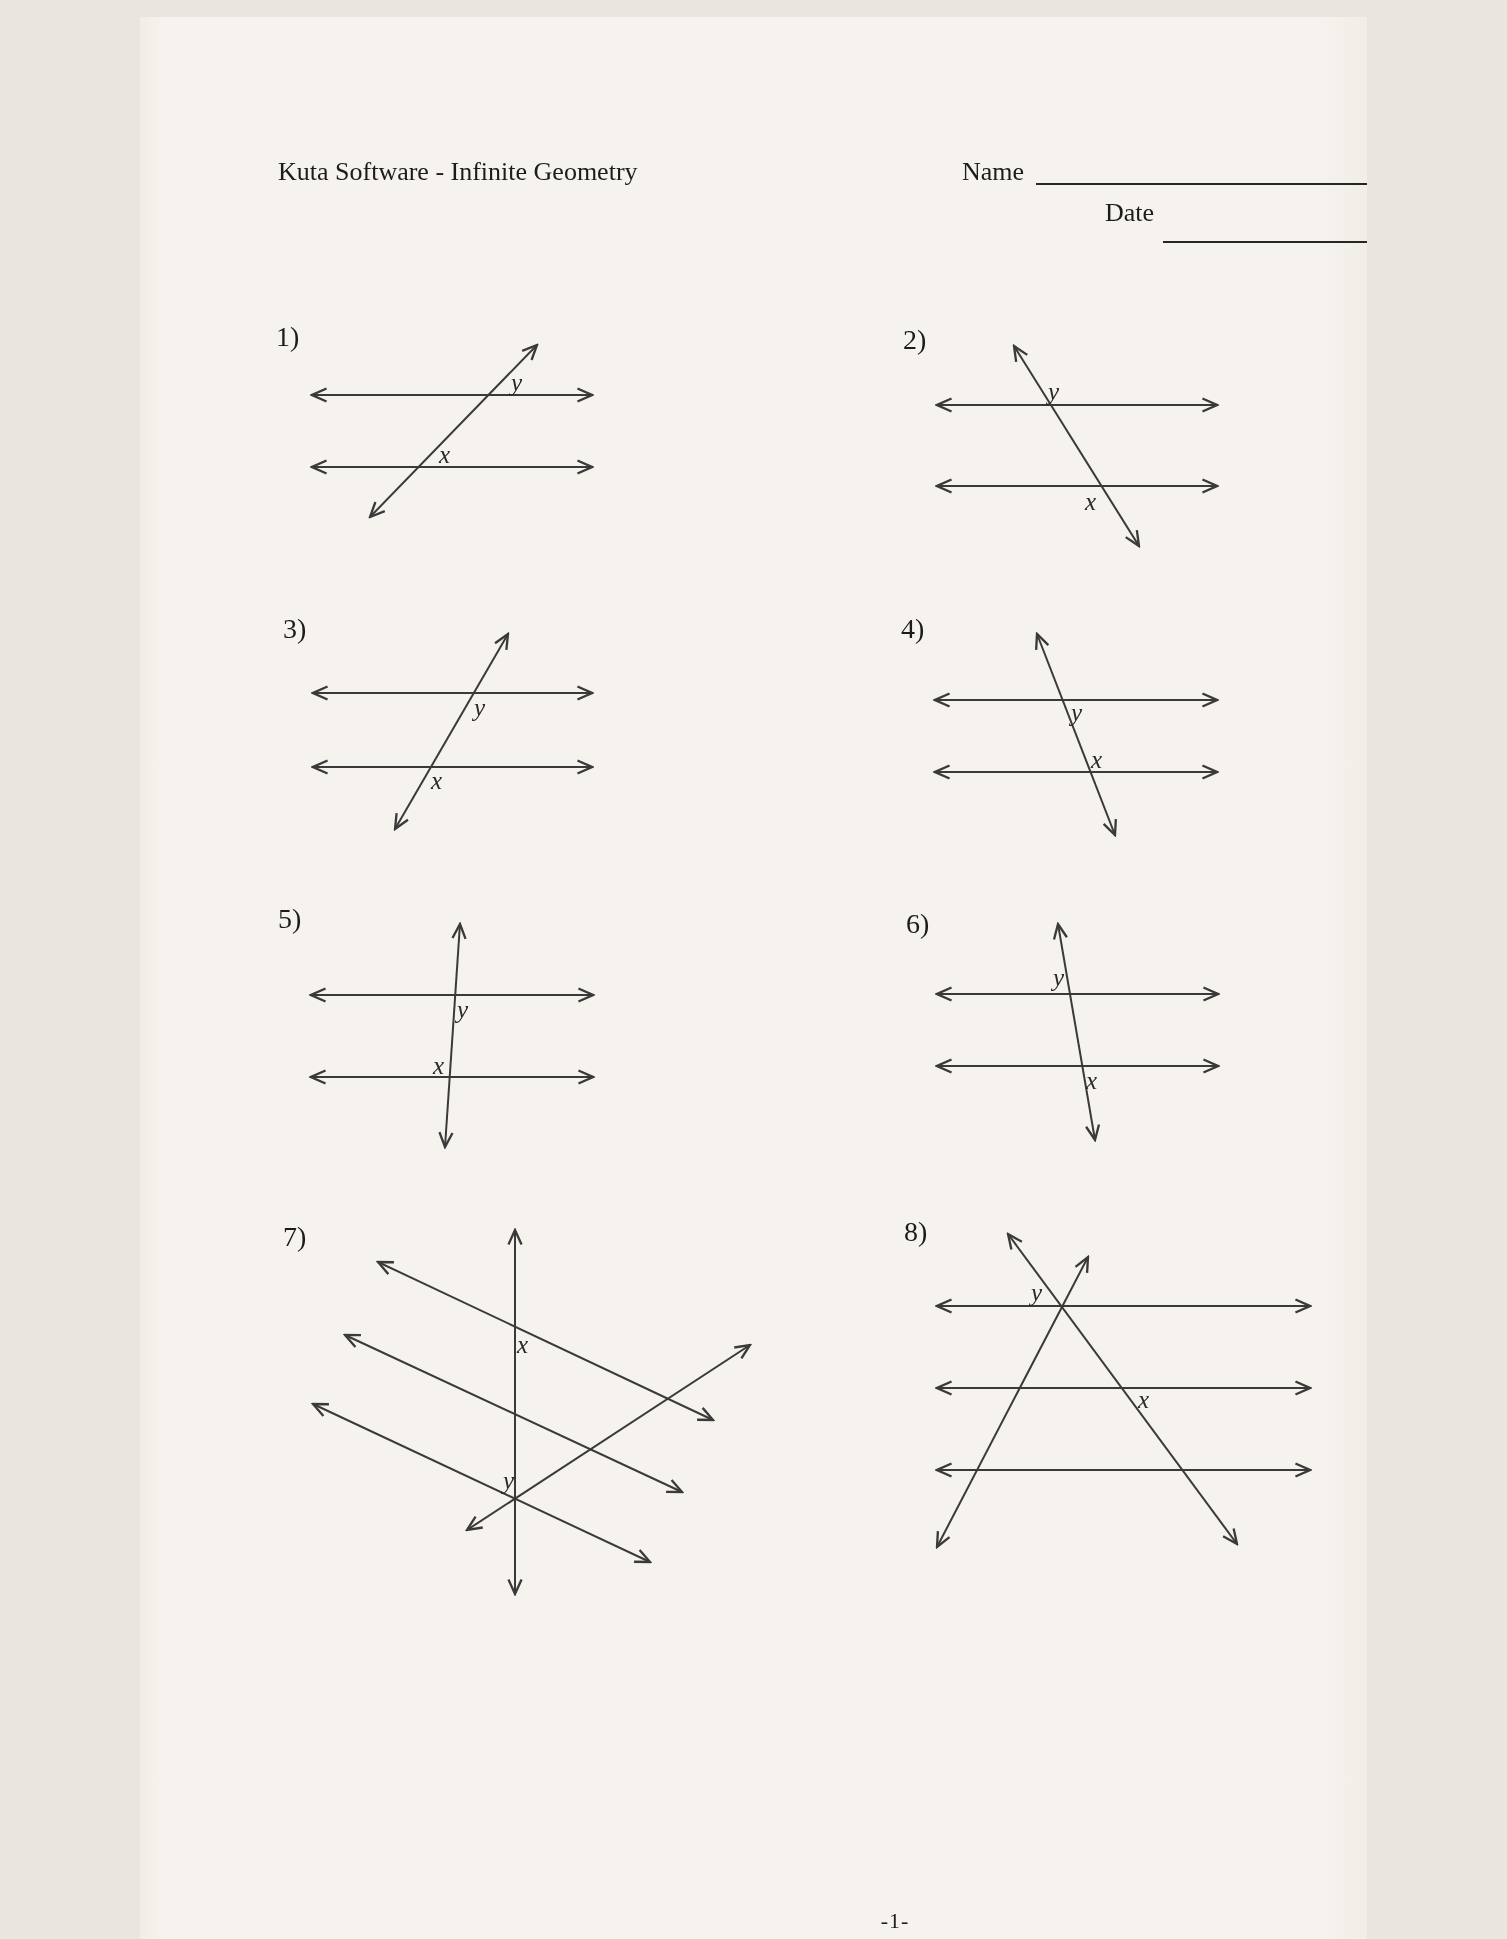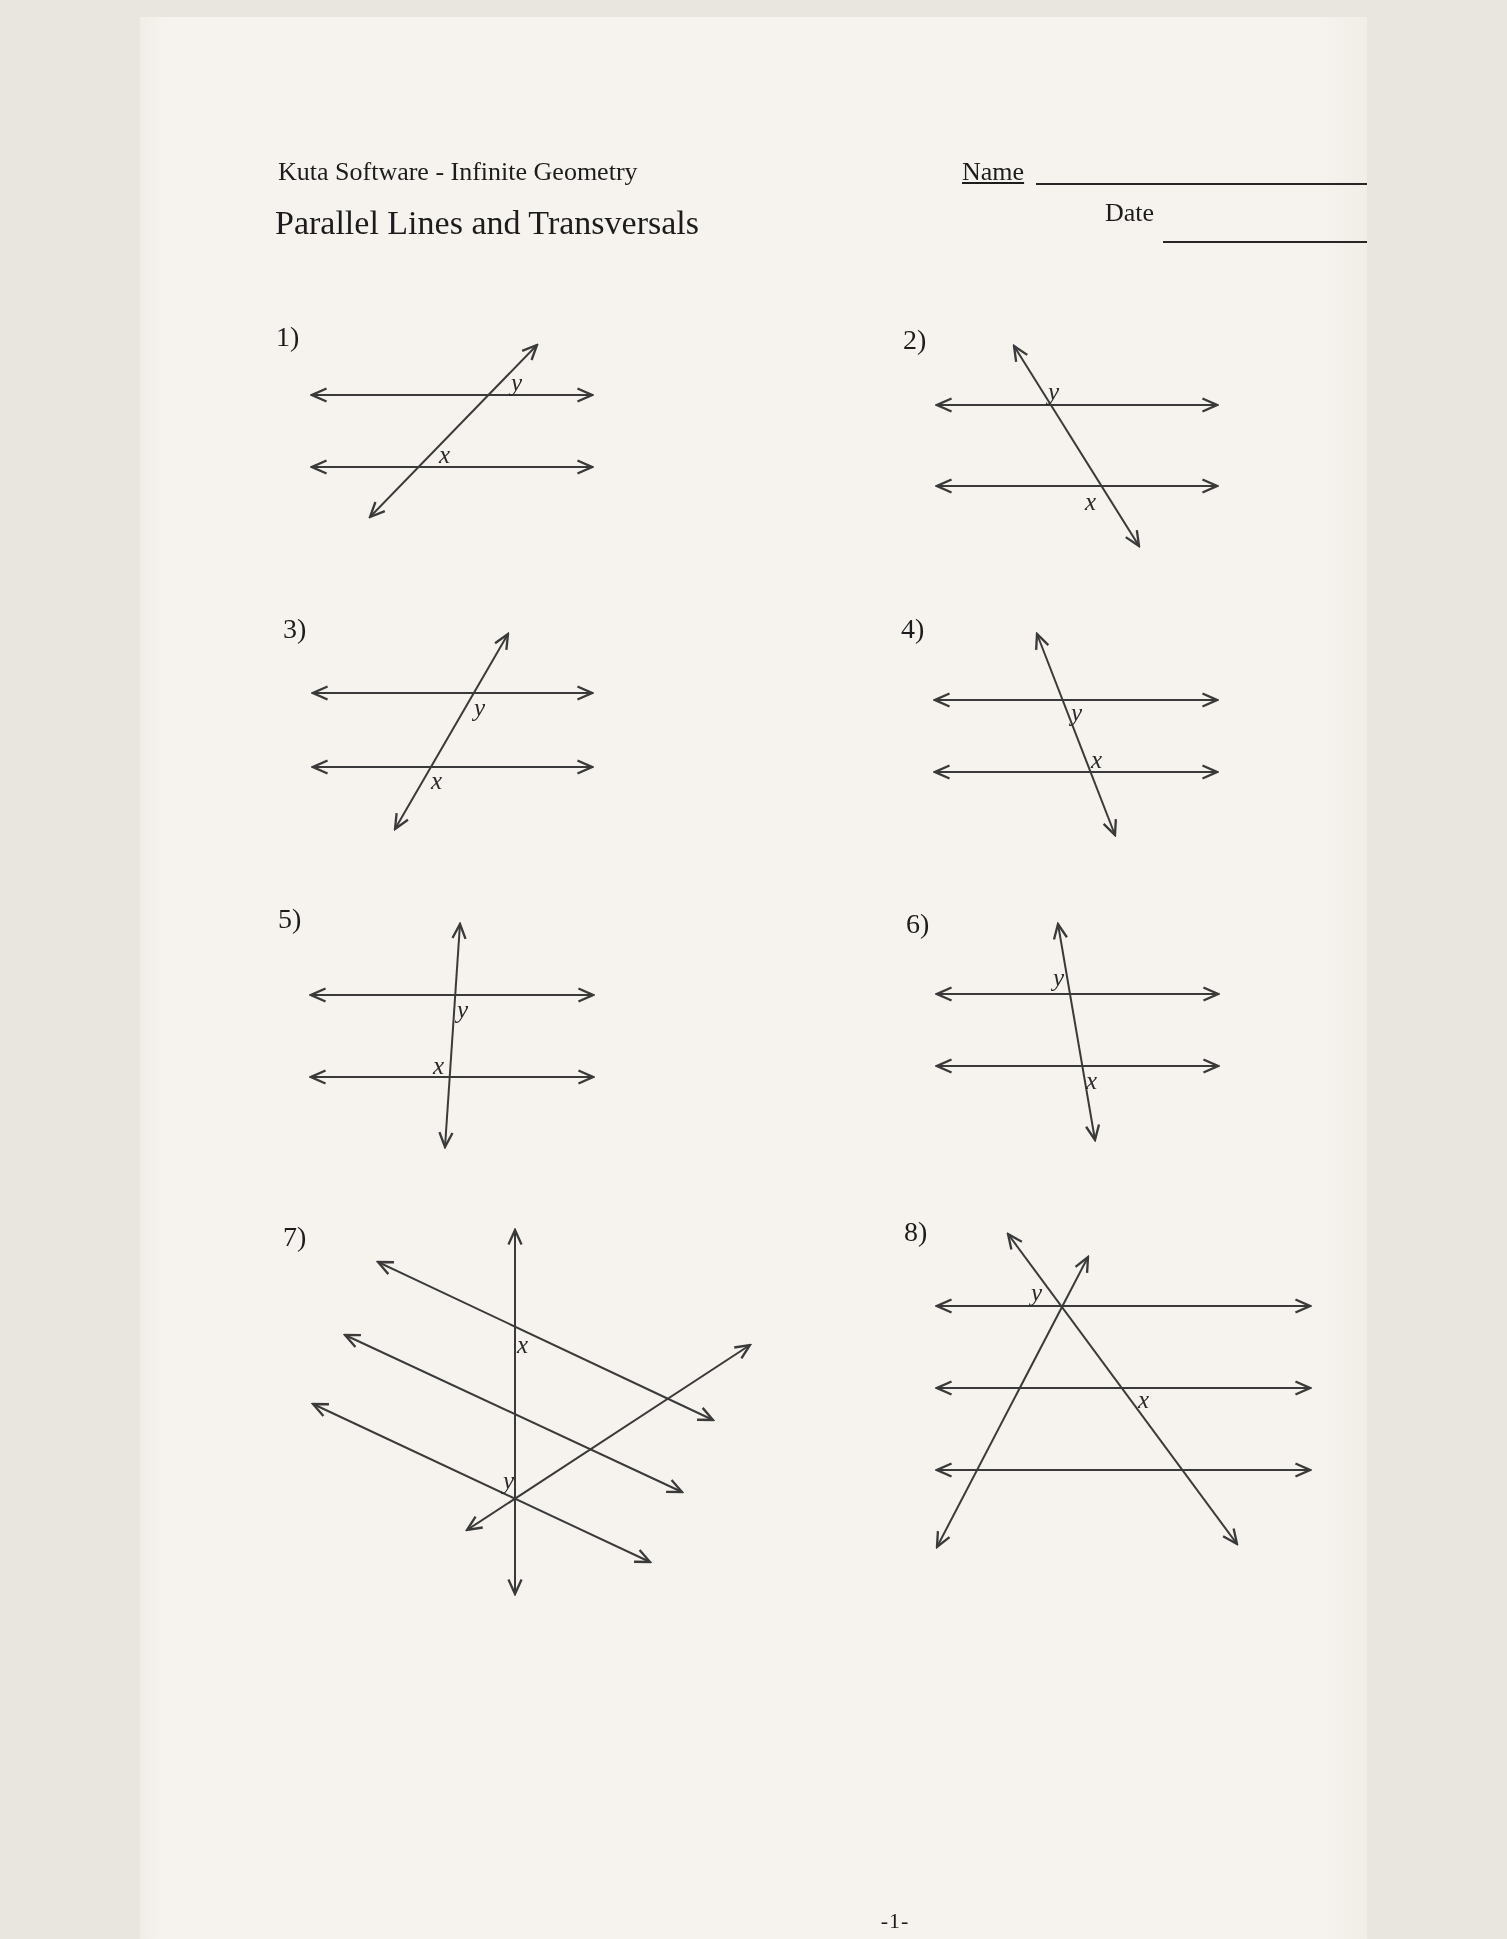--- a/index.html
+++ b/index.html
@@ -7,21 +7,21 @@
     position:relative;
     width:1227px;height:1939px;
     margin:17px auto;
     background:linear-gradient(90deg,#f1eee8 0%,#f6f3ee 2%,#f6f3ee 96%,#f1ede7 100%);
     font-family:"Liberation Serif","DejaVu Serif",serif;
     color:#1c1c1c;
     overflow:hidden;
   }
   .abs{position:absolute;line-height:1.15;white-space:nowrap;}
   .brand{left:138px;top:140px;font-size:26px;}
-  .name-label{left:822px;top:140px;font-size:26px;text-decoration:underline;}
+  .name-label{left:822px;top:140px;font-size:26px;}
   .blank{border-bottom:2px solid #262626;height:24px;}
   .name-blank{left:896px;top:142px;width:510px;}
   .title{left:135px;top:186px;font-size:34px;}
   .date-label{left:965px;top:181px;font-size:26px;}
   .date-blank{left:1023px;top:200px;width:239px;}
   .period-label{left:1258px;top:198px;font-size:26px;text-align:center;}
   .period-blank{left:1352px;top:200px;width:44px;}
   .instruction{left:113px;top:246px;font-size:24px;font-weight:bold;}
   .footer{left:703px;top:1891px;width:104px;text-align:center;font-size:22px;letter-spacing:1px;}
   svg.diagrams{position:absolute;left:0;top:0;}
@@ -31,21 +31,20 @@
 </style>
 </head>
 <body>
 
 <div class="page">
 
   <div class="abs brand">Kuta Software - Infinite Geometry</div>
   <div class="abs name-label">Name</div>
   <div class="abs blank name-blank"></div>
 
-  <div class="abs title">Parallel Lines and Transversals</div>
   <div class="abs date-label">Date</div>
   <div class="abs blank date-blank"></div>
   <div class="abs period-label">Period</div>
   <div class="abs blank period-blank"></div>
 
 
   <svg class="diagrams" width="1507" height="1939" viewBox="0 0 1507 1939">
     <defs>
       <marker id="ah" viewBox="0 0 12 11" refX="11" refY="5.5" markerWidth="18" markerHeight="16" markerUnits="userSpaceOnUse" orient="auto-start-reverse">
         <path d="M1,1 L11,5.5 L1,10" fill="none" stroke="#3a3a3a" stroke-width="1.6"></path>

